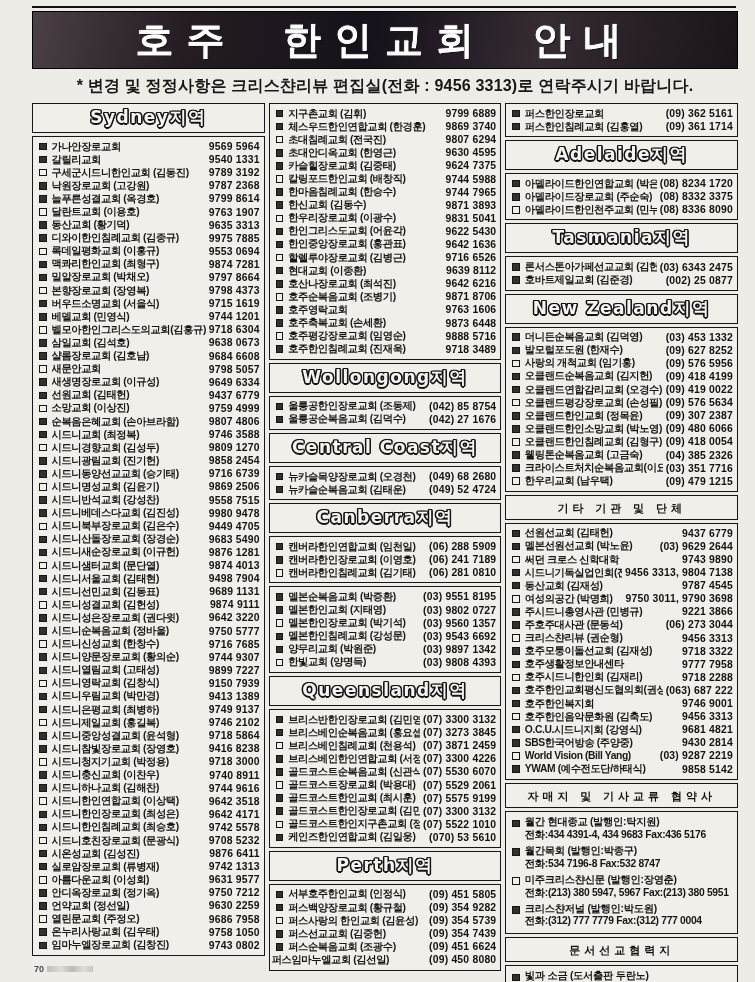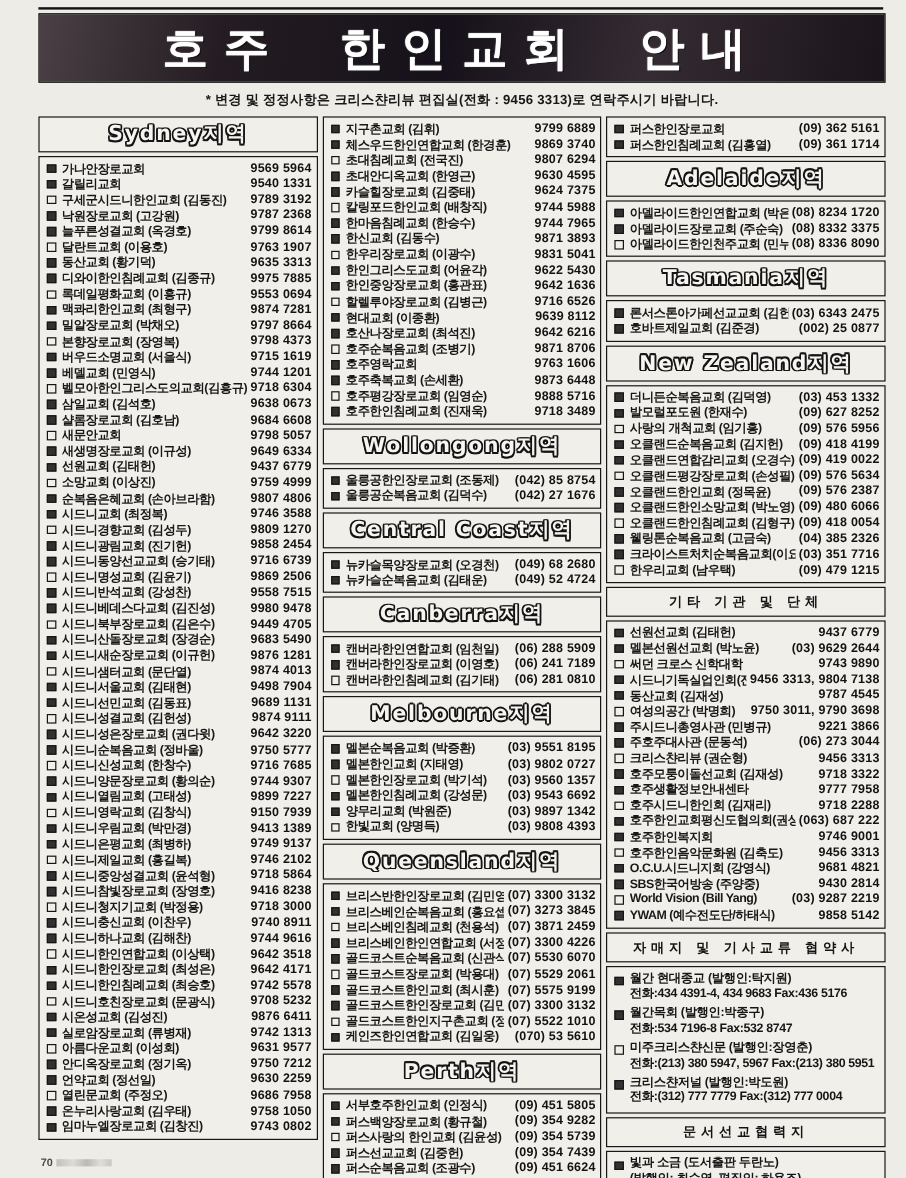--- a/index.html
+++ b/index.html
@@ -18,21 +18,21 @@
     display:flex;align-items:center;justify-content:center;
   }
   .banner-title{
     color:#fff;font-weight:bold;font-size:38px;
     letter-spacing:13px;word-spacing:22px;
     font-family:Liberation Sans, sans-serif;
     text-shadow:0 0 1px #fff, 1px 1px 0 #000;
     white-space:nowrap;
   }
   .subtitle{
-    text-align:center;font-size:11px;font-weight:bold;
+    text-align:center;font-size:16px;font-weight:bold;
     margin:7px 0 6px;letter-spacing:0.2px;color:#171717;
   }
   .columns{display:flex;gap:4px;align-items:flex-start;}
   .col{flex:1 1 0;min-width:0;}
   .box{
     border:1.6px solid #171717;background:#f1efe9;
     margin-bottom:3px;box-sizing:border-box;
   }
   .hdr{text-align:center;padding:2px 0 3px;}
   .hdr span{
@@ -541,21 +541,20 @@
             <span class="bullet"></span>
             <span class="nm">캔버라한인장로교회 (이영호)</span>
             <span class="ph">(06) 241 7189</span>
           </div>
           <div class="row">
             <span class="bullet"></span>
             <span class="nm">캔버라한인침례교회 (김기태)</span>
             <span class="ph">(06) 281 0810</span>
           </div>
         </div>
-        <div class="box hdr outline"><span>Melbourne지역</span></div>
         <div class="box entries">
           <div class="row">
             <span class="bullet"></span>
             <span class="nm">멜본순복음교회 (박증환)</span>
             <span class="ph">(03) 9551 8195</span>
           </div>
           <div class="row">
             <span class="bullet"></span>
             <span class="nm">멜본한인교회 (지태영)</span>
             <span class="ph">(03) 9802 0727</span>
@@ -739,21 +738,21 @@
             <span class="ph">(09) 419 0022</span>
           </div>
           <div class="row">
             <span class="bullet"></span>
             <span class="nm">오클랜드평강장로교회 (손성필)</span>
             <span class="ph">(09) 576 5634</span>
           </div>
           <div class="row">
             <span class="bullet"></span>
             <span class="nm">오클랜드한인교회 (정목윤)</span>
-            <span class="ph">(09) 576 2387</span>
+            <span class="ph">(09) 307 2387</span>
           </div>
           <div class="row">
             <span class="bullet"></span>
             <span class="nm">오클랜드한인소망교회 (박노영)</span>
             <span class="ph">(09) 480 6066</span>
           </div>
           <div class="row">
             <span class="bullet"></span>
             <span class="nm">오클랜드한인침례교회 (김형구)</span>
             <span class="ph">(09) 418 0054</span>

